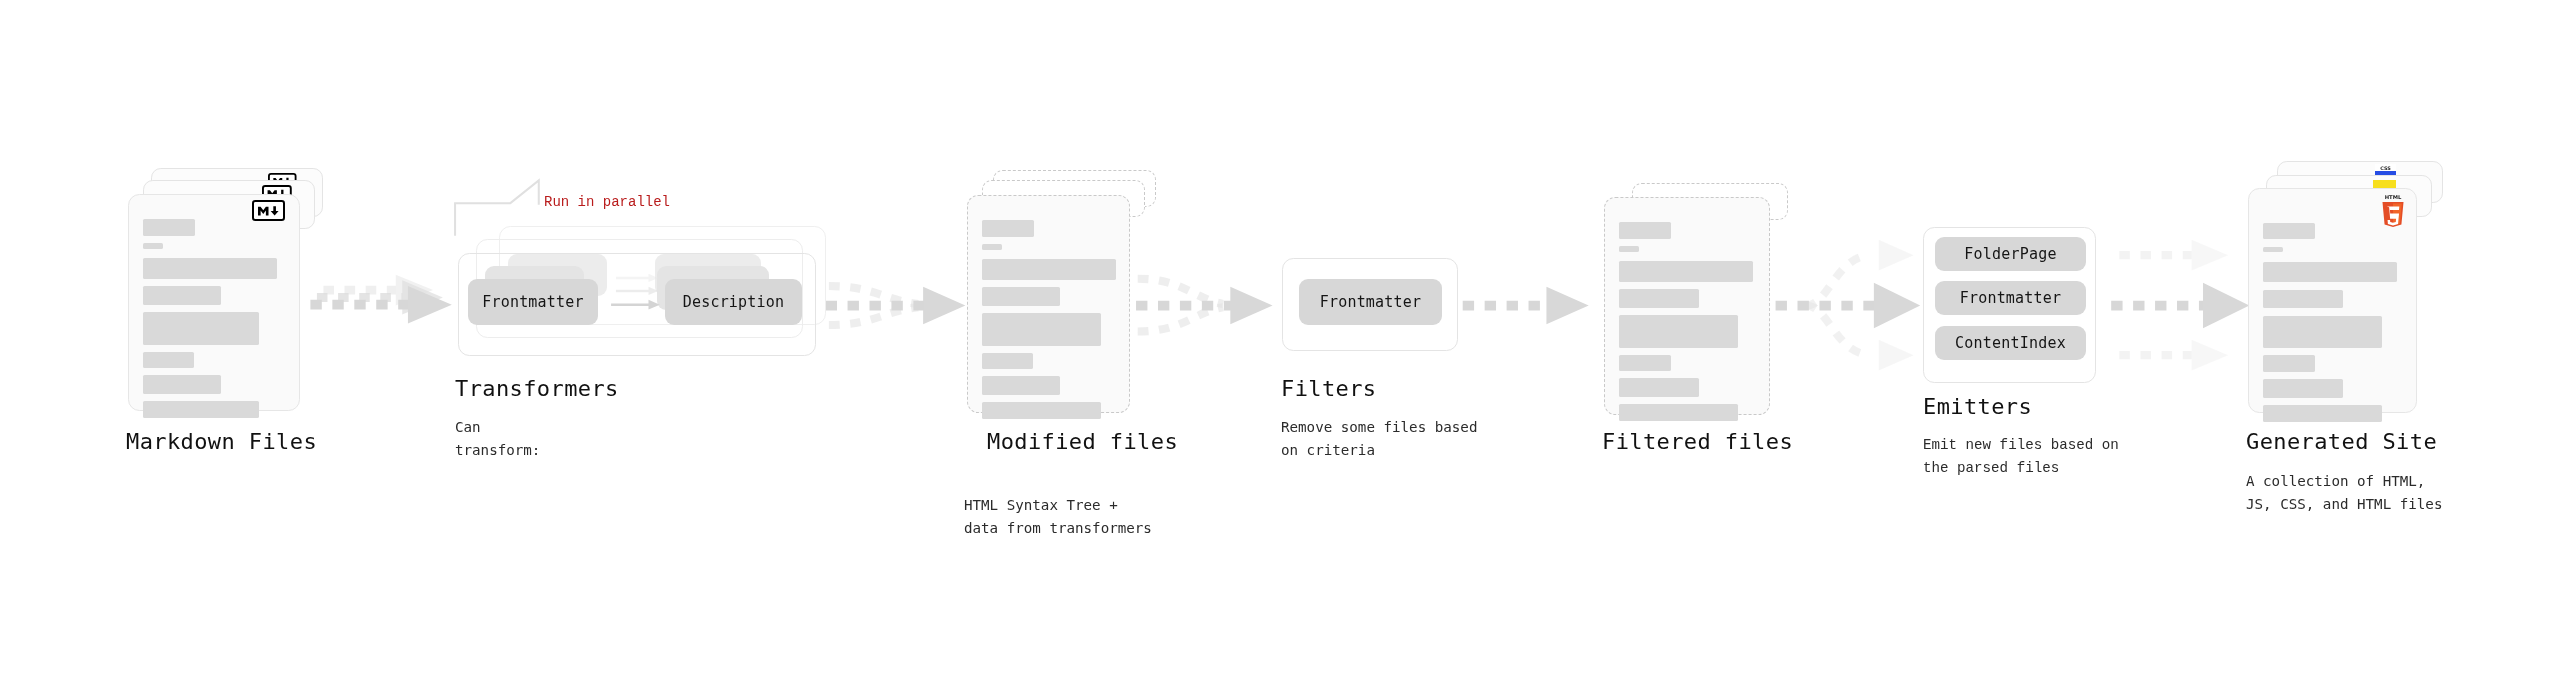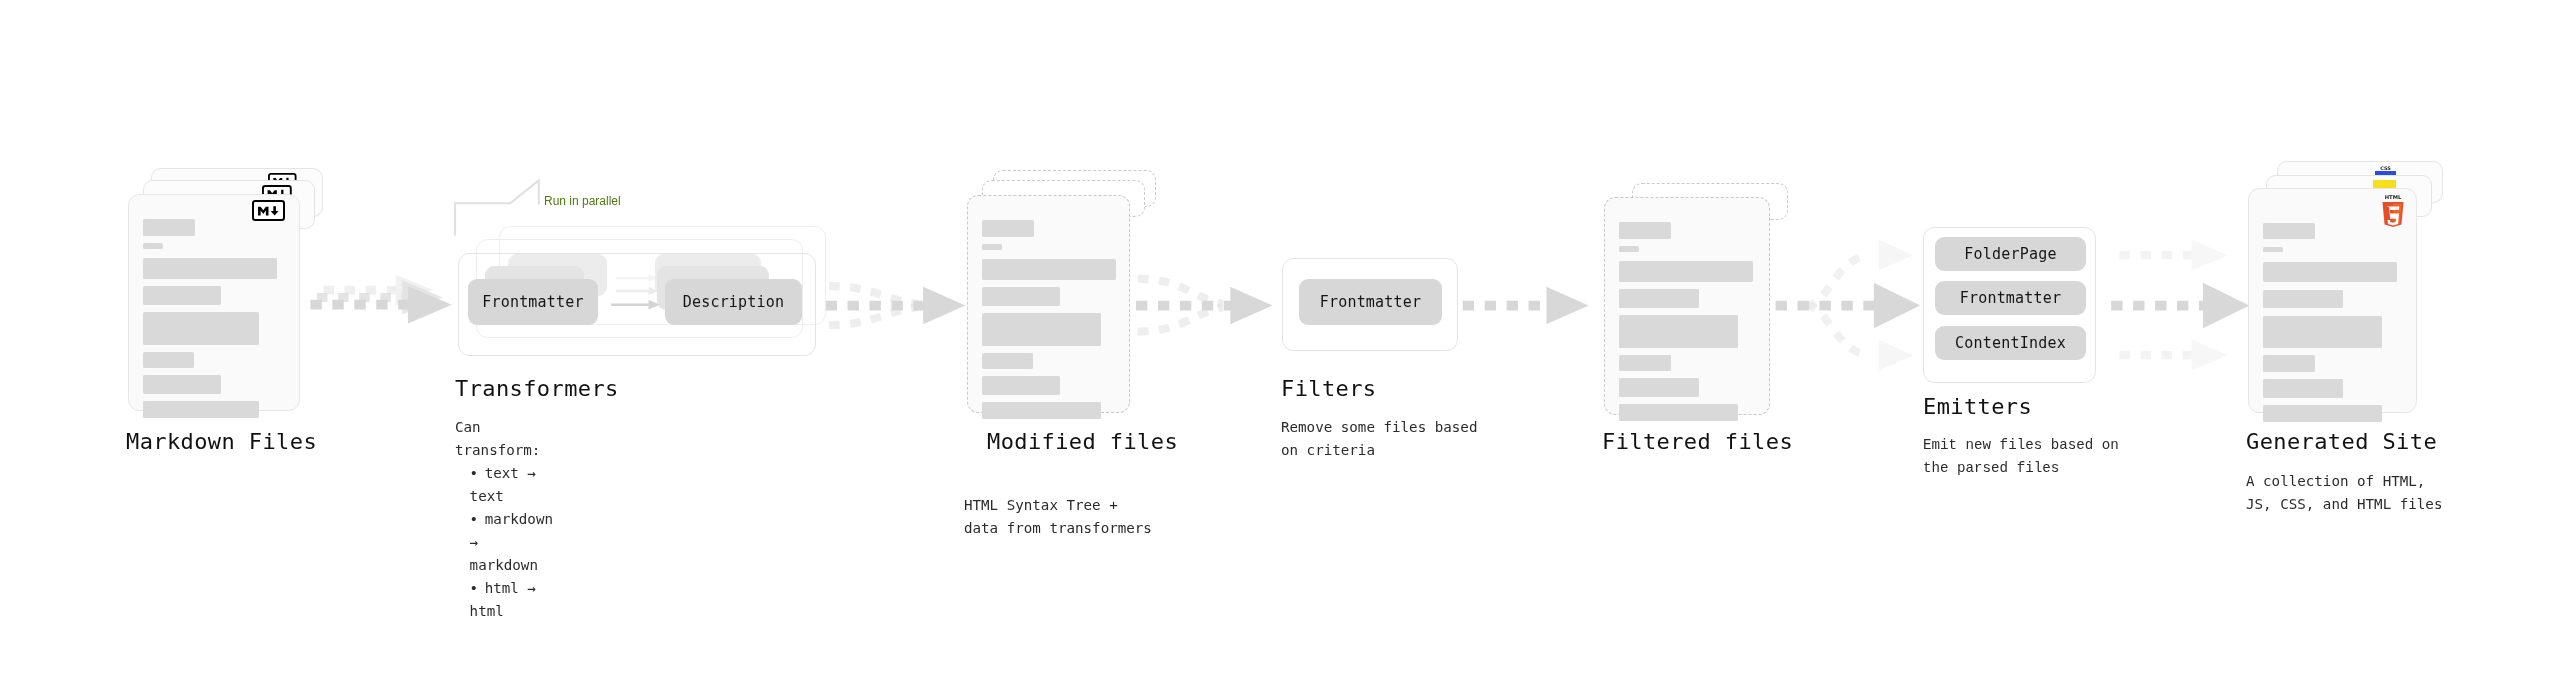--- a/index.html
+++ b/index.html
@@ -72,21 +72,21 @@
     font-family: "DejaVu Sans Mono", "Liberation Mono", monospace;
     white-space: pre-line;
   }
   .bullets {
     position: absolute;
     font-size: 14.2px;
     color: #2b2b2b;
     line-height: 1.62;
     font-family: "DejaVu Sans Mono", "Liberation Mono", monospace;
   }
-  .bullets .b-head { margin-bottom: 0; }
+  .bullets .b-head { margin-bottom: 18px; }
   .bullets ul {
     margin: 0;
     padding-left: 14.6px;
     list-style: none;
   }
   .bullets li::before {
     content: "\2022";
     margin-right: 6.5px;
     color: #2b2b2b;
   }
@@ -301,22 +301,22 @@
         <path d="M1 13 V3 h3 l3 4 3 -4 h3 v10 h-3 V7.5 L7 11.5 4 7.5 V13 Z" fill="#000"></path>
         <path d="M18.5 2.5 v5.5 h-3 l4.5 5 4.5 -5 h-3 V2.5 Z" fill="#000"></path>
       </svg>
     </div>
 
     <div class="title" style="left:126px; top:429px;">Markdown Files</div>
   </div>
 
   <div class="node">
 
-    <div style="position:absolute; left:544px; top:194px; font-size:12px; color:#4d7c0f;
-                font-family:Liberation Sans, sans-serif; white-space:nowrap;">Run in parallel</div>
+    <div style="position:absolute; left:544px; top:194px; font-size:14px; color:#b91c1c;
+                font-family:Liberation Mono, monospace; white-space:nowrap;">Run in parallel</div>
 
     <div class="panel" style="left:499px; top:226px; width:327px; height:99px; border-color:#efefef;"></div>
     <div class="pill" style="left:508px; top:254px; width:99px; height:42px; background:#ececec; color:transparent;"></div>
     <div class="pill" style="left:655px; top:254px; width:106px; height:42px; background:#ececec; color:transparent;"></div>
 
     <div class="panel" style="left:476px; top:239px; width:327px; height:99px; border-color:#ededed;"></div>
     <div class="pill" style="left:485px; top:266px; width:99px; height:44px; background:#e4e4e4; color:transparent;"></div>
     <div class="pill" style="left:657px; top:266px; width:112px; height:44px; background:#e4e4e4; color:transparent;"></div>
 
     <div class="panel" style="left:458px; top:253px; width:358px; height:103px; border-color:#e4e4e4;"></div>
@@ -341,25 +341,20 @@
       </div>
 
     <div class="pill" style="left:665px; top:279px; width:137px; height:46px;">
         <span>Description</span>
       </div>
 
     <div class="title" style="left:455px; top:376px;">Transformers</div>
 
     <div class="bullets" style="left:455px; top:416px;">
       <div class="b-head">Can transform:</div>
-      <ul>
-        <li>text → text</li>
-        <li>markdown → markdown</li>
-        <li>html → html</li>
-      </ul>
     </div>
   </div>
 
   <div class="node">
 
     <div class="doccard dashed" style="left:993px; top:170px; width:163px; height:37px; border-radius:9.8px; background:#fff;"></div>
     <div class="doccard dashed" style="left:982px; top:180px; width:163px; height:37px; border-radius:9.8px; background:#fff;"></div>
 
     <div class="doccard dashed" style="left:967px; top:195px; width:163px; height:218px;">
       <div class="lines">

